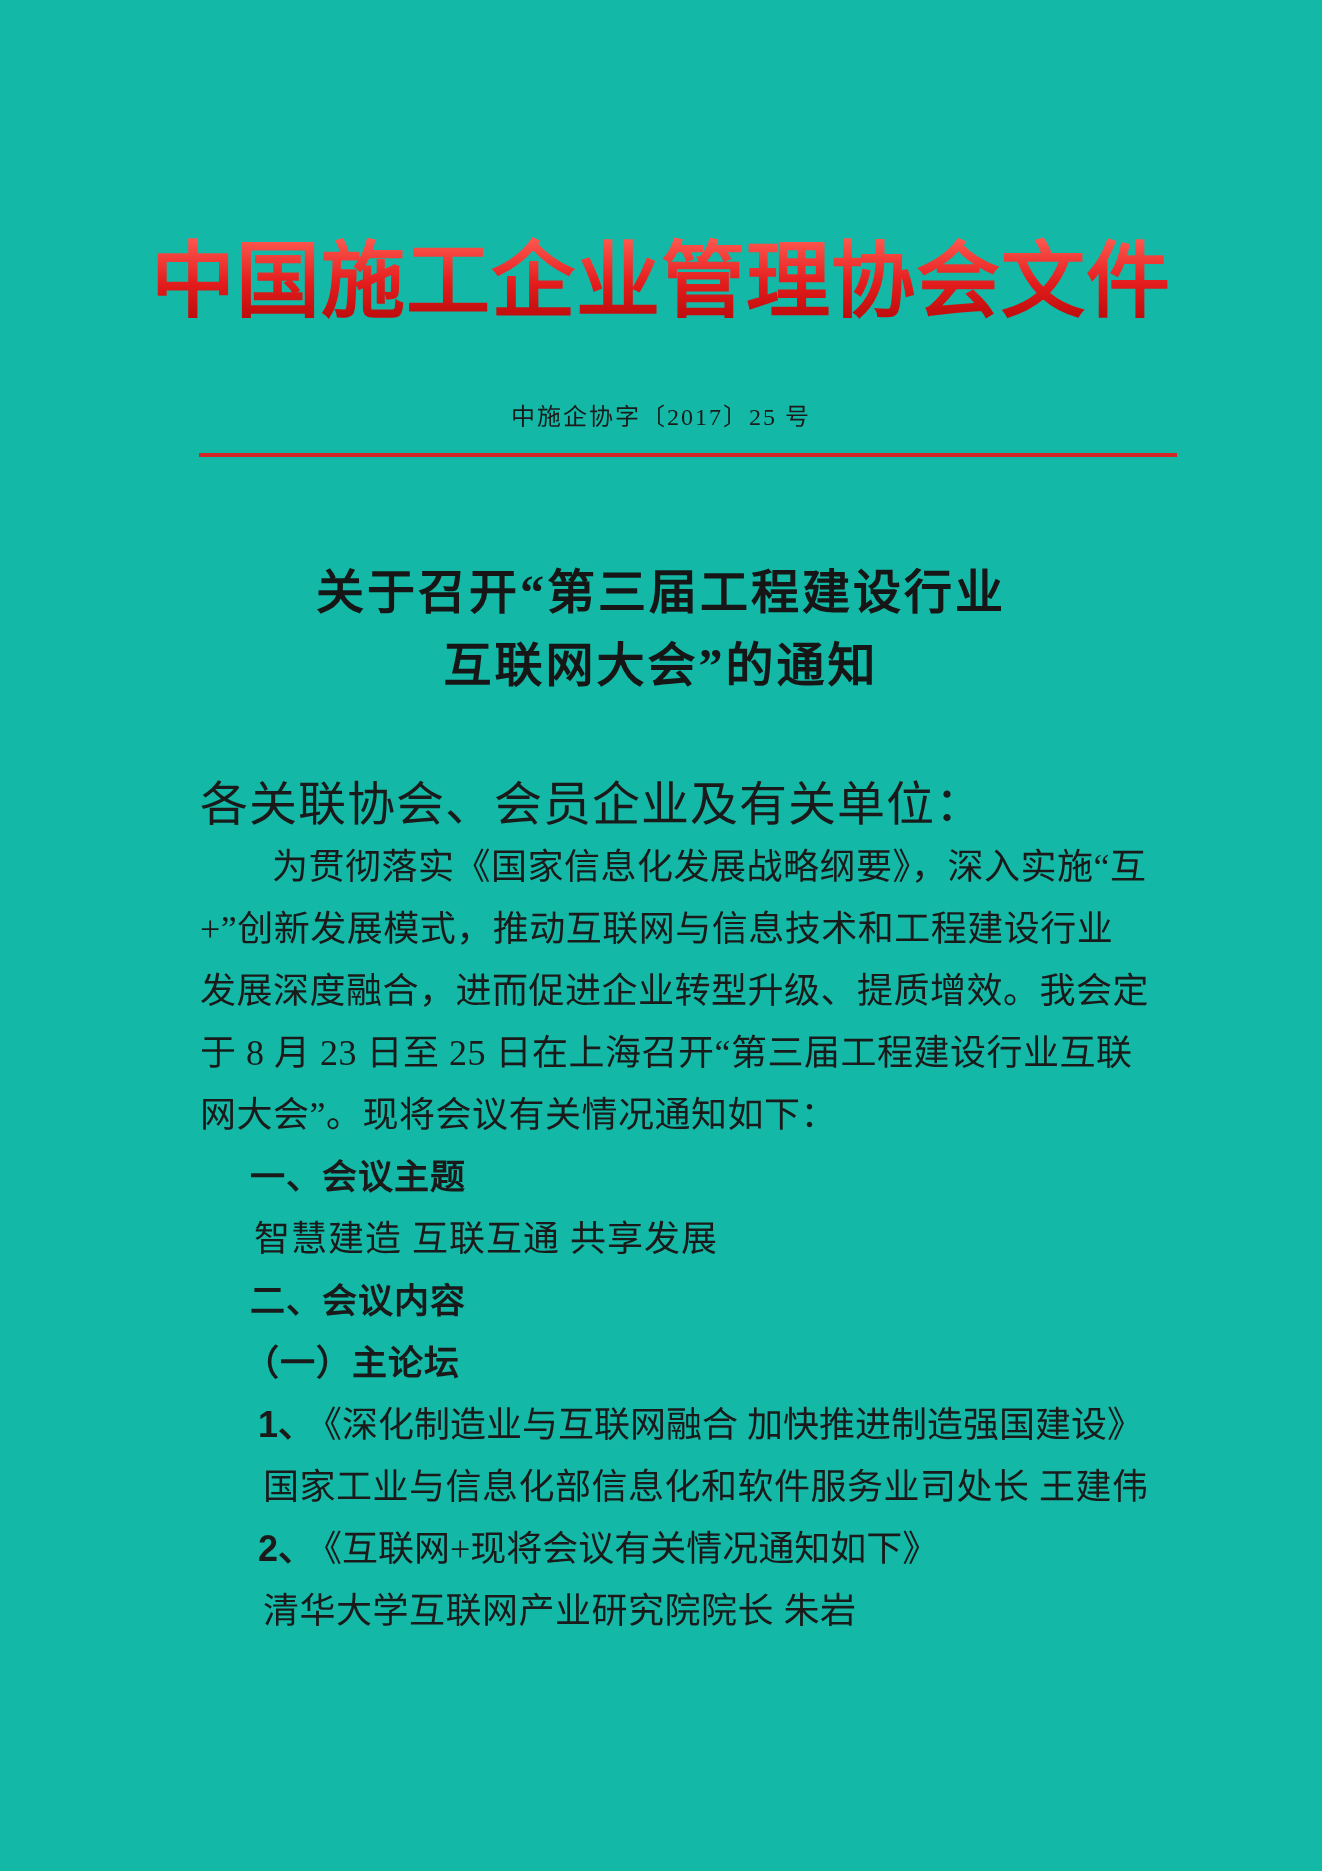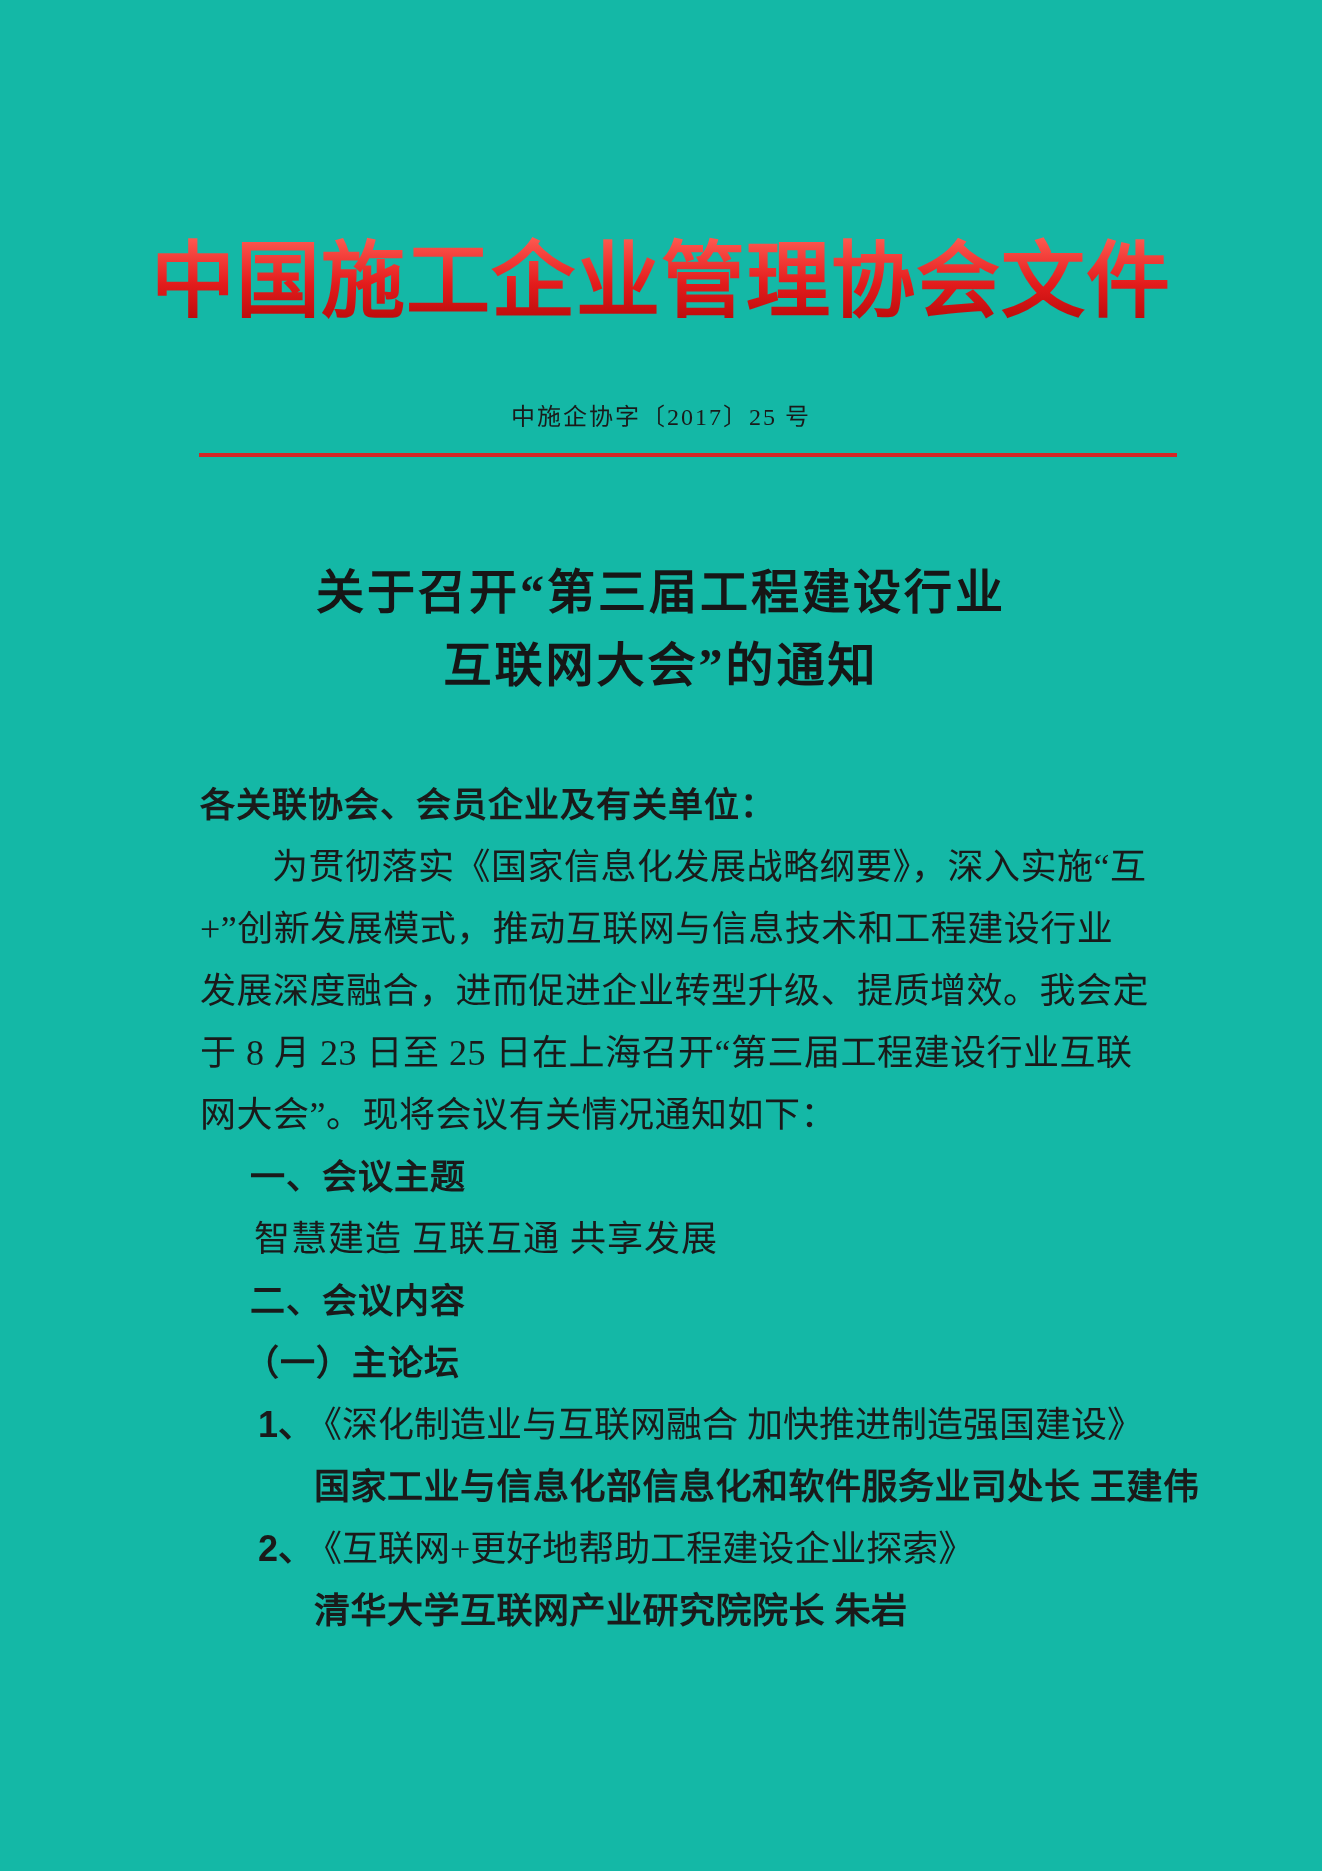--- a/index.html
+++ b/index.html
@@ -65,22 +65,22 @@
   
   .doc-body{
     position:absolute;top:774px;left:200px;width:980px;
     font-size:36px;
     line-height:62px;
     color:var(--text-color,#1a1a1a);
   }
   .doc-body > div{white-space:nowrap;}
   .salutation{
     font-family:"Liberation Sans","DejaVu Sans",sans-serif;
-    font-weight:bold;
-    font-size:35px;
+    font-weight:normal;
+    font-size:48px;
     letter-spacing:1px;
   }
   .para-line{letter-spacing:0.5px;}
   .para-line.first{text-indent:72px;}
   .sec-heading{
     margin-left:50px;
     font-family:"Liberation Sans","DejaVu Sans",sans-serif;
     font-weight:bold;
     font-size:35px;
     letter-spacing:1px;
@@ -92,21 +92,21 @@
     font-weight:bold;
     font-size:35px;
     letter-spacing:1px;
   }
   .agenda-item{margin-left:58px;}
   .agenda-item .num{
     font-family:"Liberation Sans","DejaVu Sans",sans-serif;
     font-weight:bold;
     margin-right:10px;
   }
-  .agenda-speaker{margin-left:114px;letter-spacing:0.5px;font-weight:bold;}
+  .agenda-speaker{margin-left:63px;letter-spacing:0.5px;}
 </style>
 </head>
 <body>
 
 <div class="page">
 
   <div class="masthead">中国施工企业管理协会文件</div>
 
   <div class="doc-number">中施企协字〔2017〕25 号</div>
 
@@ -134,19 +134,19 @@
     <div class="sec-heading">二、会议内容</div>
 
     <div class="sub-heading">（一）主论坛</div>
 
     <div class="agenda-item">
       <span class="num">1、</span><span>《深化制造业与互联网融合 加快推进制造强国建设》</span>
     </div>
     <div class="agenda-speaker">国家工业与信息化部信息化和软件服务业司处长 王建伟</div>
 
     <div class="agenda-item">
-      <span class="num">2、</span><span>《互联网+更好地帮助工程建设企业探索》</span>
+      <span class="num">2、</span><span>《互联网+现将会议有关情况通知如下》</span>
     </div>
     <div class="agenda-speaker">清华大学互联网产业研究院院长 朱岩</div>
 
   </div>
 
 </div>
 
 </body></html>

